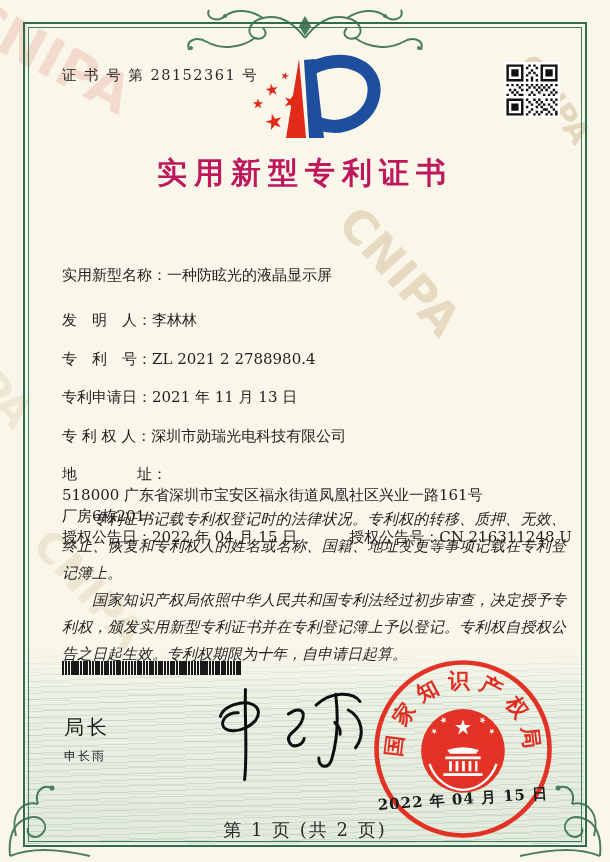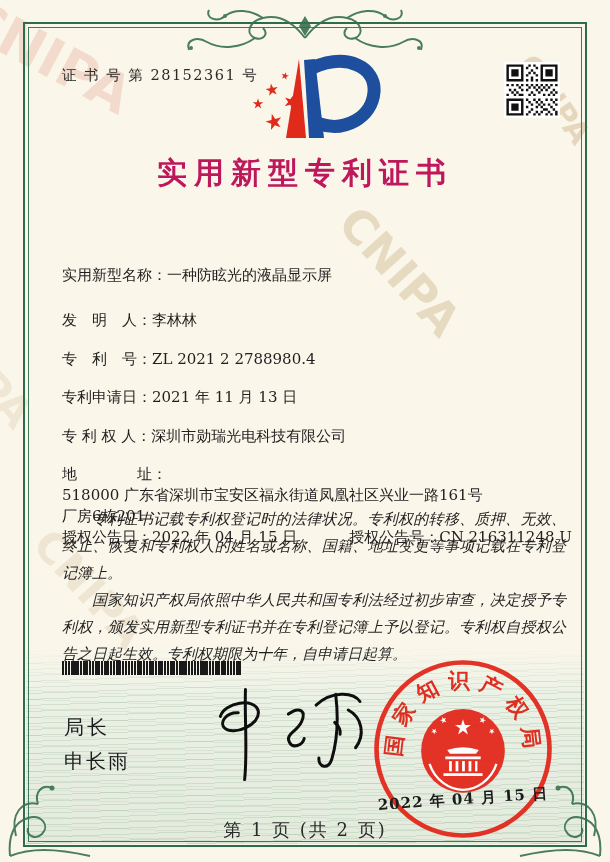--- a/index.html
+++ b/index.html
@@ -41,21 +41,21 @@
   .bodytext{position:absolute;left:62px;right:44px;top:506px;font-size:15px;line-height:27px;
             text-align:justify;font-style:italic;}
   .bodytext p{margin:0;text-indent:2em;}
   
   .barcode{position:absolute;left:62px;top:661px;width:180px;height:14px;
      background-image:
        repeating-linear-gradient(90deg,#191919 0 1.5px,transparent 1.5px 3px),
        repeating-linear-gradient(90deg,#191919 0 1px,transparent 1px 7px),
        repeating-linear-gradient(90deg,#191919 0 2px,transparent 2px 11px);}
   .pos-title{position:absolute;left:64px;top:714px;font-size:20px;letter-spacing:3px;color:#1d1d1d;}
-  .dir-name{position:absolute;left:64px;top:748px;font-size:20px;letter-spacing:2px;color:#1d1d1d;font-family:Liberation Mono, monospace;}
+  .dir-name{position:absolute;left:64px;top:748px;font-size:12px;letter-spacing:2px;color:#1d1d1d;font-family:Liberation Mono, monospace;}
   .signature{position:absolute;left:205px;top:680px;transform:rotate(-2deg);}
   .seal{position:absolute;left:370px;top:656px;opacity:.95;}
   .seal-date{position:absolute;left:368px;top:790px;width:190px;text-align:center;font-size:15px;
      font-weight:bold;letter-spacing:1px;color:#1b1b1b;transform:rotate(-4deg);}
   .footer{position:absolute;left:0;top:818px;width:100%;text-align:center;font-size:18px;
      letter-spacing:2px;color:#2b2b2b;}
   
   .flourish-top{position:absolute;left:175px;top:4px;}
   .corner-bl{position:absolute;left:4px;top:782px;}
   .corner-br{position:absolute;right:4px;top:782px;transform:scaleX(-1);}

